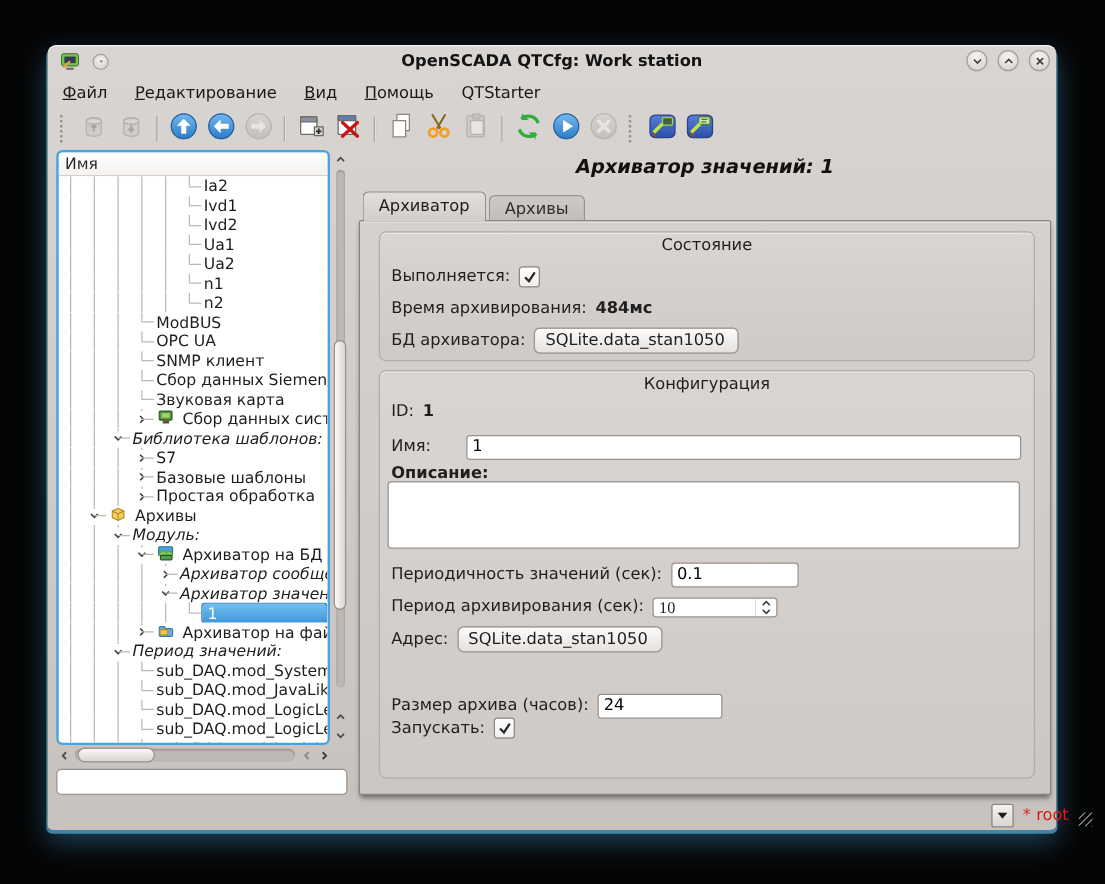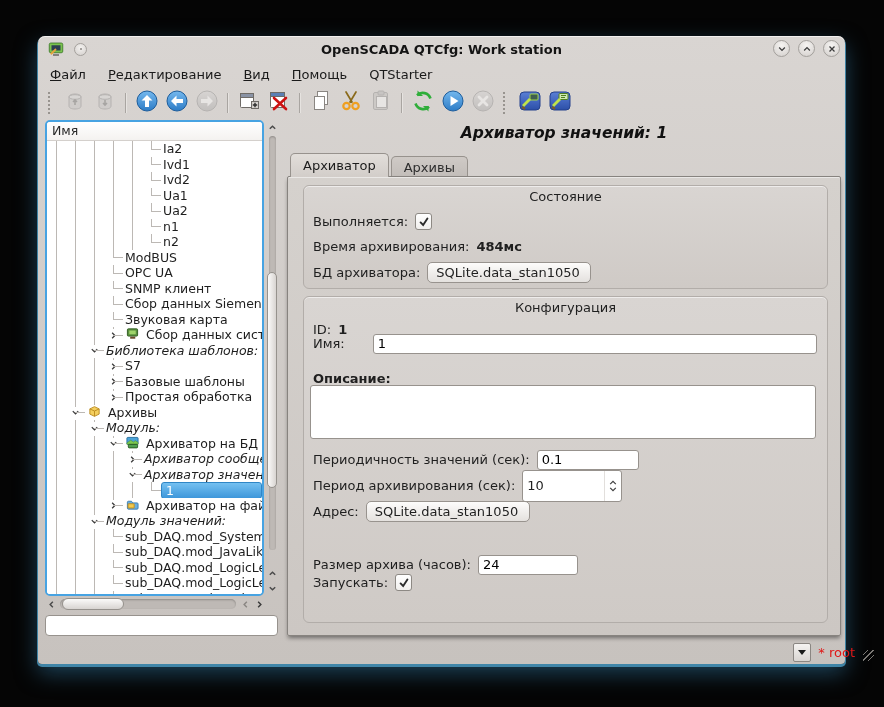--- a/index.html
+++ b/index.html
@@ -88,22 +88,22 @@
   .bold{font-weight:bold;}
   .checkbox{width:17px;height:17px;box-sizing:border-box;border:1px solid #8d8984;border-radius:3px;
     background:linear-gradient(#ffffff,#f1efed);display:flex;align-items:center;justify-content:center;}
   .checkbox svg{width:12px;height:12px;}
   .combo{height:21px;box-sizing:border-box;border:1px solid #98938e;border-radius:5px;
     background:linear-gradient(#fdfcfb,#e4e1de);display:flex;align-items:center;padding:0 6px 0 8px;font-size:13px;}
   .combo .ctext{flex:1;}
   .combo svg{width:9px;height:6px;margin-left:6px;}
   .tinput{height:20px;box-sizing:border-box;border:1px solid #97928d;border-radius:3px;background:#fff;
     font-size:13px;padding:0 4px;font-family:"DejaVu Sans",sans-serif;}
-  .spin{height:32px;box-sizing:border-box;border:1px solid #97928d;border-radius:3px;background:#fff;
-    display:flex;align-items:center;}
+  .spin{height:16px;box-sizing:border-box;border:1px solid #97928d;border-radius:3px;background:#fff;
+    display:flex;align-items:center;font-family:Liberation Serif, serif;}
   .spin .stext{flex:1;font-size:13px;padding:0 4px;}
   .spin-btns{display:flex;flex-direction:column;justify-content:center;gap:2px;padding:0 4px;border-left:1px solid #e2dfdc;height:100%;}
   .spin-btns svg{width:8px;height:5px;display:block;}
   .textarea{position:absolute;left:6px;right:11px;box-sizing:border-box;border:1px solid #97928d;border-radius:3px;
     background:#fff;resize:none;font-family:"DejaVu Sans",sans-serif;}
   
   .statusbar{position:absolute;left:0;top:604px;width:100%;height:24px;display:flex;align-items:center;justify-content:flex-end;box-sizing:border-box;padding-right:22px;gap:7px;margin-left:32px;}
   .status-drop{width:18px;height:19px;box-sizing:border-box;border:1px solid #8a8682;border-radius:2px;
     background:linear-gradient(#f5f3f1,#d9d5d2);display:flex;align-items:center;justify-content:center;padding:0;}
   .status-drop svg{width:8px;height:5px;}
@@ -558,21 +558,21 @@
         <div class="tree-row">
           <span class="cell line"></span>
           <span class="cell line"></span>
           <span class="cell conn">
             <span class="exp">
               <svg viewBox="0 0 10 10">
                 <path d="M2 3.5l3 3 3-3" fill="none" stroke="#3a3a3a" stroke-width="1.4"></path>
               </svg>
             </span>
           </span>
-          <span class="tlabel italic">Модуль значений:</span>
+          <span class="tlabel italic">Период значений:</span>
         </div>
         <div class="tree-row">
           <span class="cell line"></span>
           <span class="cell line"></span>
           <span class="cell line"></span>
           <span class="cell conn"></span>
           <span class="tlabel">sub_DAQ.mod_System.c</span>
         </div>
         <div class="tree-row">
           <span class="cell line"></span>
@@ -680,21 +680,21 @@
         </span>
       </div>
     </div>
 
     <div class="groupbox" style="top:119px;height:327px;">
       <div class="group-title">Конфигурация</div>
       <div class="frow" style="top:22px;">
         <span>ID:</span>
         <span class="bold">1</span>
       </div>
-      <div class="frow" style="top:36px;gap:28px;">
+      <div class="frow" style="top:50px;gap:28px;">
         <span>Имя:</span>
         <input class="tinput" style="flex: 1 1 0%;" value="1">
       </div>
       <div class="frow" style="top:71px;font-weight:bold;">
         <span>Описание:</span>
       </div>
       <textarea class="textarea" style="top: 88px; height: 54px;"></textarea>
       <div class="frow" style="top:152px;">
         <span>Периодичность значений (сек):</span>
         <input class="tinput" style="width: 102px;" value="0.1">

